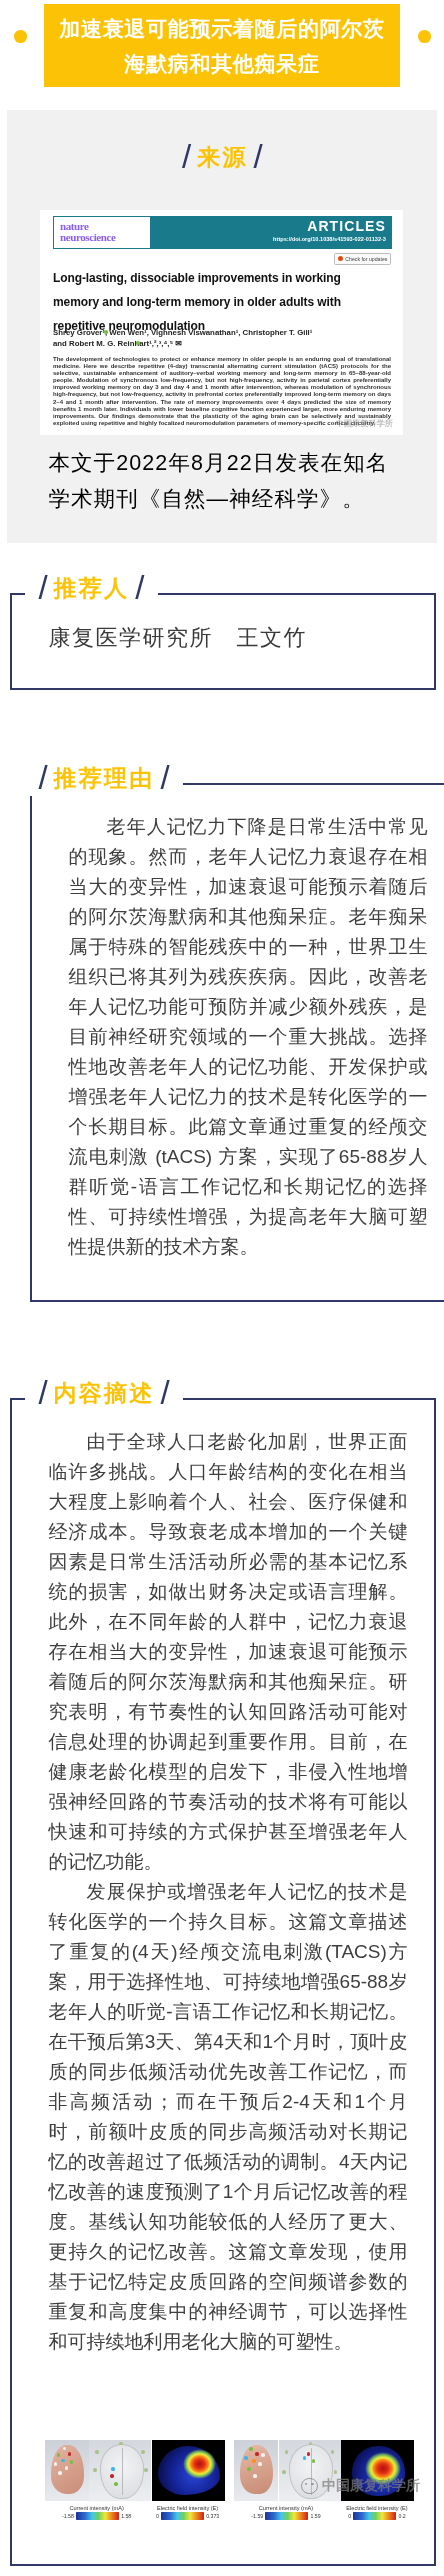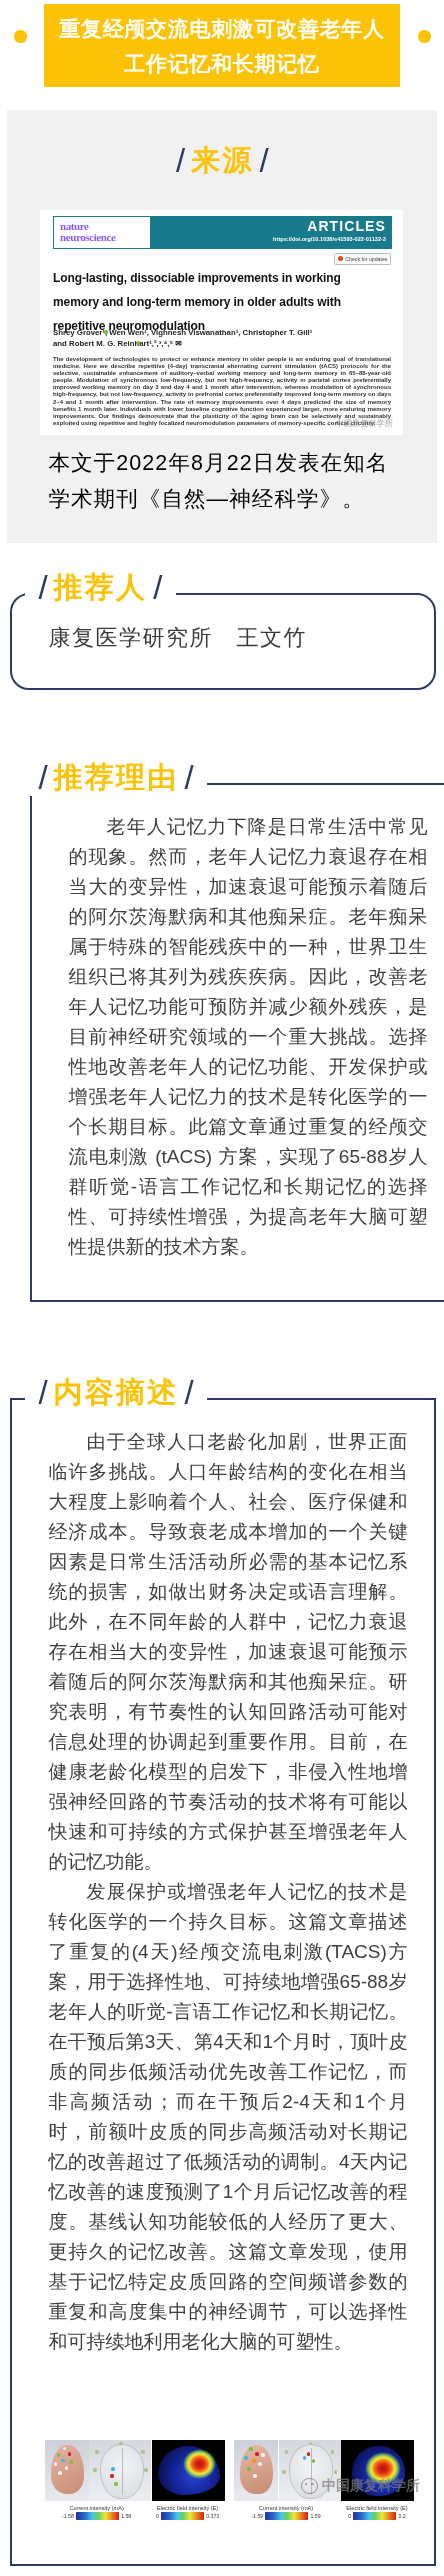--- a/index.html
+++ b/index.html
@@ -10,21 +10,21 @@
   .banner{position:absolute;left:44px;top:4.4px;width:356px;height:83px;background:#fcc306;
     display:flex;align-items:center;justify-content:center;box-sizing:border-box;padding:0 9px;}
   .banner-title{color:#fff;font-weight:bold;font-size:21px;line-height:35px;text-align:center;letter-spacing:0.7px;}
   .dot{position:absolute;width:12.6px;height:12.6px;border-radius:50%;background:#fcc306;top:30px;}
   .dot.left{left:14px;}
   .dot.right{right:14px;}
 
   
   .sec-heading{display:flex;align-items:center;}
   .slash{color:#2f3866;font-size:33px;font-weight:400;line-height:33px;margin:0 6px;transform:translateY(-1.5px);}
-  .sec-title{color:#fcc306;font-weight:bold;font-size:29px;letter-spacing:2.2px;}
+  .sec-title{color:#fcc306;font-weight:bold;font-size:23px;letter-spacing:2.2px;}
 
   
   .gray-panel{position:absolute;left:7.4px;top:110px;width:430px;height:433px;background:#f1f1f2;}
   .source-heading{position:absolute;left:0;top:31px;width:430px;display:flex;justify-content:center;align-items:center;}
 
   
   .jcard{position:absolute;left:33px;top:100px;width:363px;height:225px;background:#fff;}
   .jheader{position:absolute;left:12.6px;top:6px;width:339px;height:33px;background:#187a8b;display:flex;}
   .jlogo{width:98px;background:#fff;border:1.5px solid #187a8b;box-sizing:border-box;
     color:#8b5cf6;font-family:"Liberation Serif",serif;font-weight:bold;font-size:11px;line-height:11px;
@@ -41,21 +41,21 @@
   .orcid.o1{left:64px;top:120px;}
   .orcid.o2{left:96px;top:131px;}
   .jabstract{position:absolute;left:12.6px;top:146px;width:338px;font-size:6px;line-height:7.1px;
     font-weight:bold;color:#333;text-align:justify;}
   .jwm{position:absolute;right:10.4px;bottom:6px;font-size:8.2px;color:rgba(140,140,140,0.55);font-weight:bold;}
 
   .note{position:absolute;left:41px;top:335px;width:354px;font-size:21.5px;line-height:36px;color:#000000;letter-spacing:1.1px;}
 
   
   .nbox{position:absolute;left:9.6px;width:426px;border:2.2px solid #2f3866;box-sizing:border-box;background:#fff;}
-  .box1{top:593px;height:97px;border-radius:19px;}
+  .box1{top:593px;height:97px;}
   .box2{top:783px;height:519px;margin-left:20px;}
   .box3{top:1398px;height:1168px;}
   .box-heading{position:absolute;z-index:2;background:#fff;padding:0 7.4px;height:36px;display:flex;align-items:center;}
   .bh1{left:25px;top:570px;}
   .bh2{left:25px;top:760px;}
   .bh3{left:25px;top:1375px;}
 
   .rec-name{position:absolute;left:37px;top:28px;font-size:22px;color:#3a3a3a;letter-spacing:1.5px;}
   .box-body{position:absolute;left:37px;top:27px;width:359px;font-size:19px;line-height:30px;color:#3e3e3e;text-align:justify;}
   .box-body p{margin:0;text-indent:2em;}
@@ -102,21 +102,21 @@
   .wmcircle:after{content:"";position:absolute;right:3px;top:4.4px;width:2.2px;height:2.2px;border-radius:50%;background:rgba(125,125,125,0.72);}
 </style>
 </head>
 <body>
 
 <div class="page">
 
   <span class="dot left"></span>
   <span class="dot right"></span>
   <div class="banner">
-    <div class="banner-title">重复经颅交流电刺激可改善老年人工作记忆和长期记忆</div>
+    <div class="banner-title">加速衰退可能预示着随后的阿尔茨海默病和其他痴呆症</div>
   </div>
 
   <div class="gray-panel">
     <div class="sec-heading source-heading">
       <span class="slash">/</span>
       <span class="sec-title">来源</span>
       <span class="slash">/</span>
     </div>
 
     <div class="jcard">

